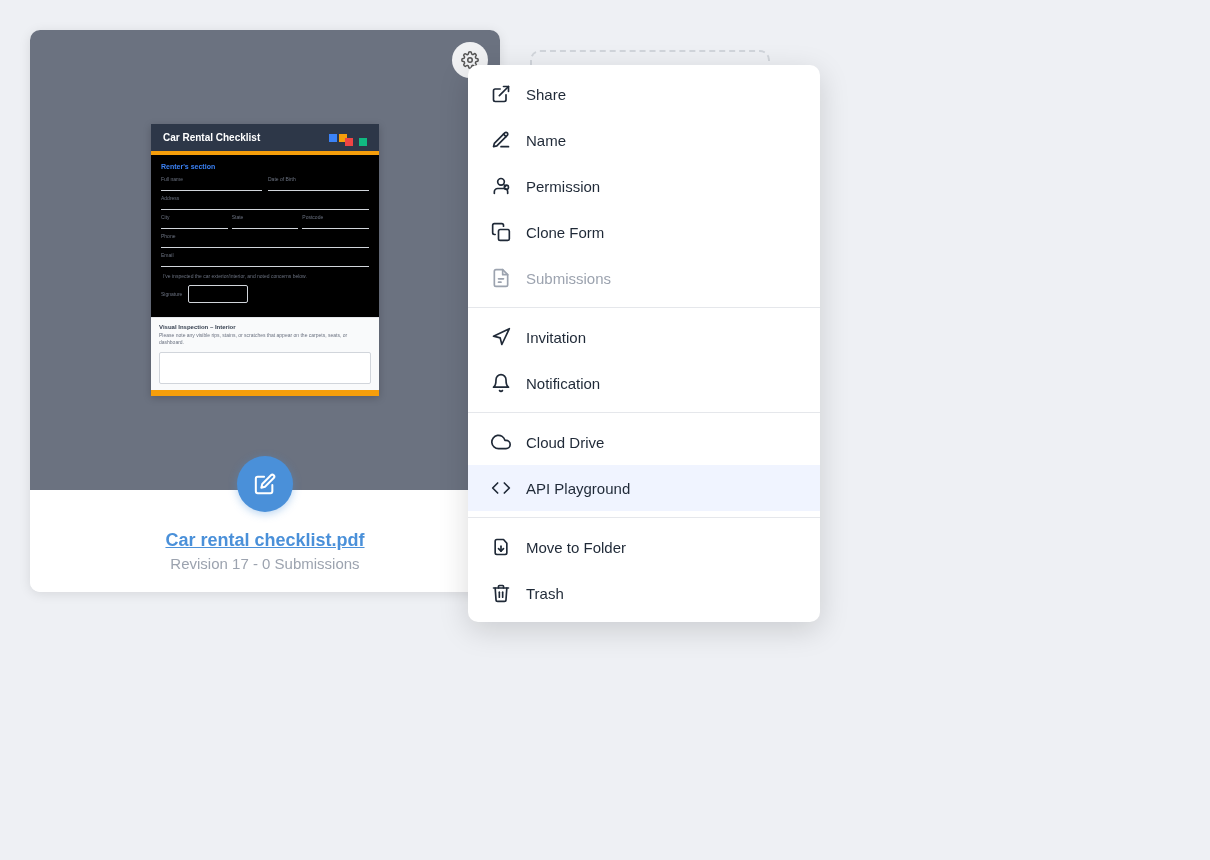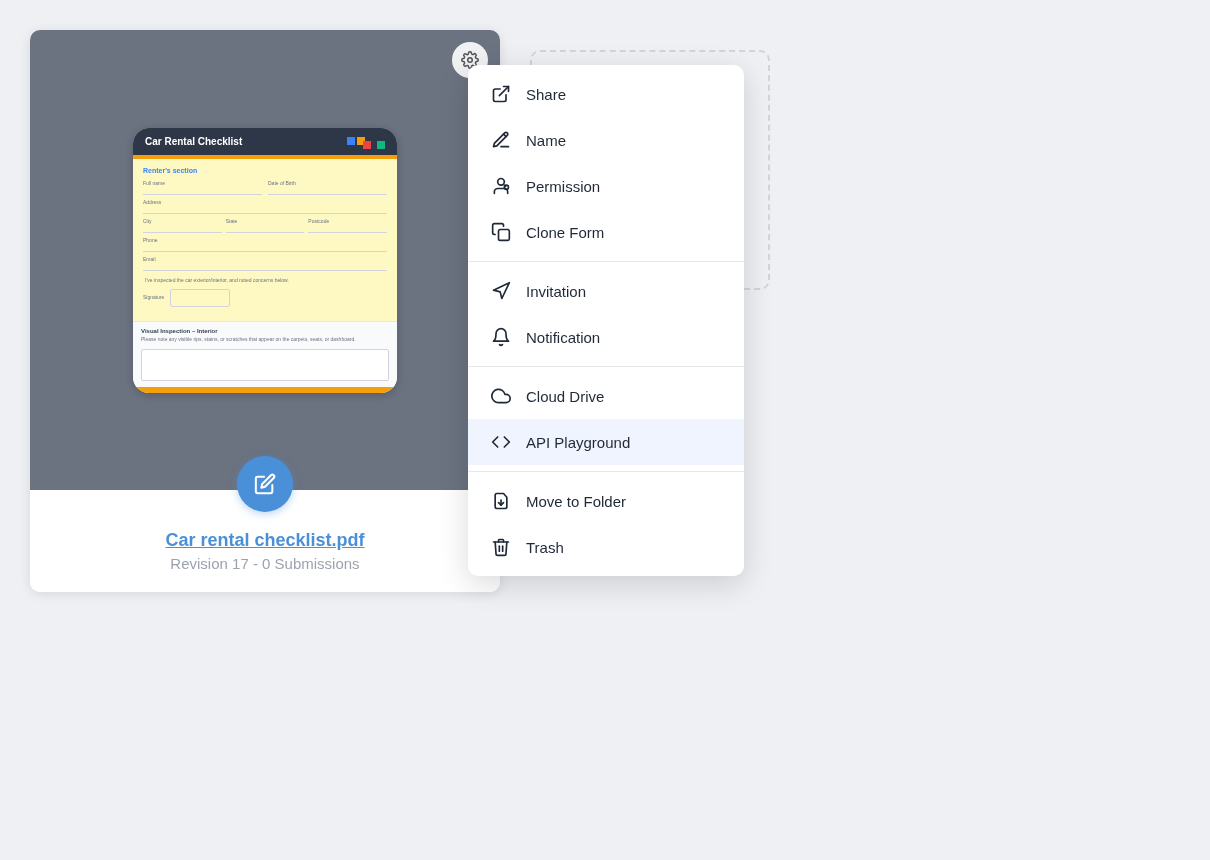--- a/index.html
+++ b/index.html
@@ -60,23 +60,23 @@
     .form-preview {
       background: #6b7280;
       padding: 20px;
       min-height: 460px;
       display: flex;
       align-items: center;
       justify-content: center;
     }
 
     .form-doc {
-      background: #fef9c3;
-      width: 264px;
-      border-radius: 16px;
+      background: #000000;
+      width: 228px;
+      border-radius: 0;
       overflow: hidden;
       box-shadow: 0 2px 8px rgba(0,0,0,0.2);
     }
 
     .form-doc-header {
       background: #2d3748;
       padding: 8px 12px;
       display: flex;
       align-items: center;
       justify-content: space-between;
@@ -263,21 +263,21 @@
       font-size: 40px;
       font-weight: 300;
       line-height: 1;
     }
 
     
     .context-menu {
       position: absolute;
       top: 65px;
       left: 468px;
-      width: 276px;
+      width: 352px;
       background: #fff;
       border-radius: 10px;
       box-shadow: 0 8px 30px rgba(0,0,0,0.15);
       z-index: 100;
       overflow: hidden;
     }
 
     .menu-section {
       padding: 6px 0;
       border-bottom: 1px solid #e5e7eb;
@@ -468,20 +468,31 @@
       </div>
       <div class="menu-item">
         <span class="menu-icon">
           <svg width="20" height="20" viewBox="0 0 24 24" fill="none" stroke="#1f2937" stroke-width="2" stroke-linecap="round" stroke-linejoin="round">
             <rect x="9" y="9" width="13" height="13" rx="2" ry="2"></rect>
             <path d="M5 15H4a2 2 0 0 1-2-2V4a2 2 0 0 1 2-2h9a2 2 0 0 1 2 2v1"></path>
           </svg>
         </span>
         <span class="menu-item-label">Clone Form</span>
       </div>
+      <div class="menu-item disabled">
+        <span class="menu-icon">
+          <svg width="20" height="20" viewBox="0 0 24 24" fill="none" stroke="#9ca3af" stroke-width="2" stroke-linecap="round" stroke-linejoin="round">
+            <path d="M14 2H6a2 2 0 0 0-2 2v16a2 2 0 0 0 2 2h12a2 2 0 0 0 2-2V8z"></path>
+            <polyline points="14 2 14 8 20 8"></polyline>
+            <line x1="9" y1="13" x2="15" y2="13"></line>
+            <line x1="9" y1="17" x2="12" y2="17"></line>
+          </svg>
+        </span>
+        <span class="menu-item-label" style="color:#9ca3af">Submissions</span>
+      </div>
     </div>
 
     <div class="menu-section">
       <div class="menu-item">
         <span class="menu-icon">
           <svg width="20" height="20" viewBox="0 0 24 24" fill="none" stroke="#1f2937" stroke-width="2" stroke-linecap="round" stroke-linejoin="round">
             <polygon points="3 11 22 2 13 21 11 13 3 11"></polygon>
           </svg>
         </span>
         <span class="menu-item-label">Invitation</span>

